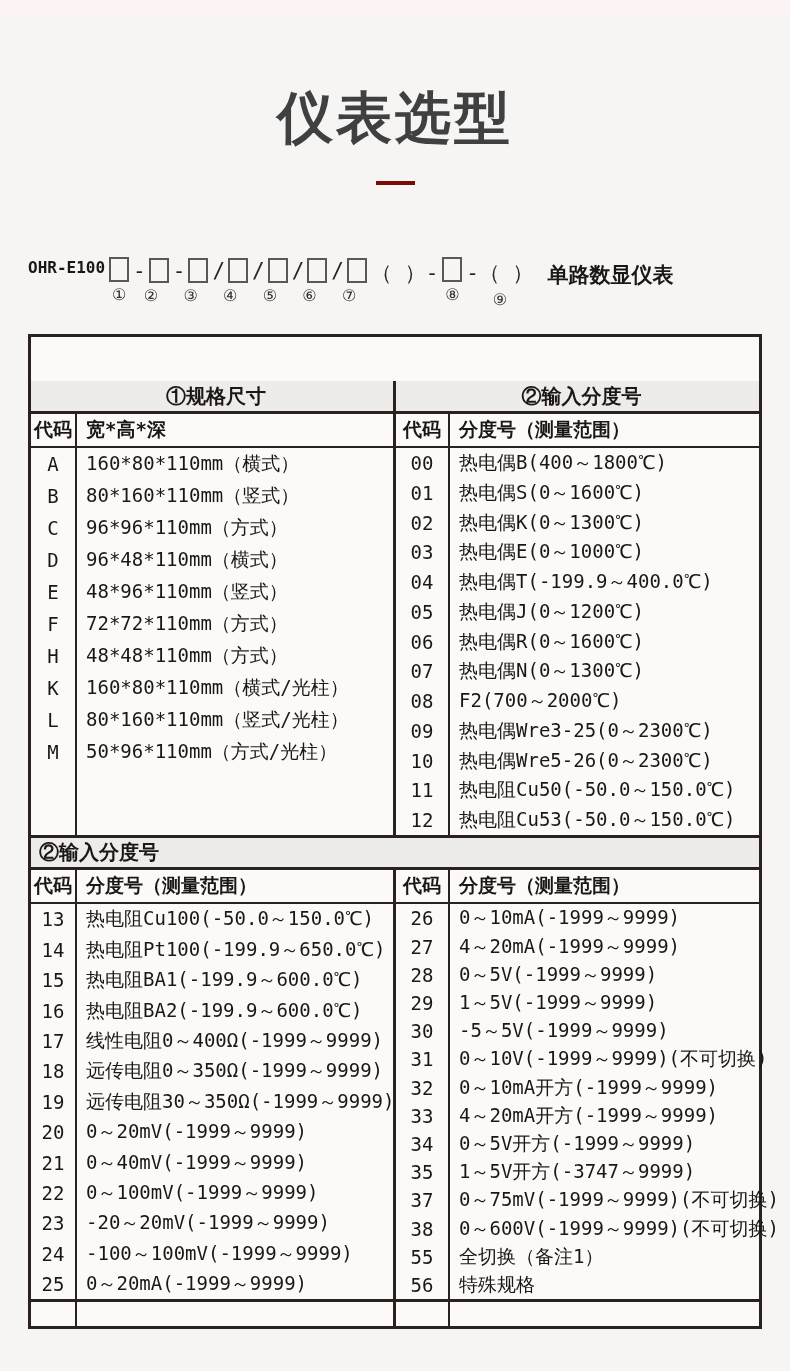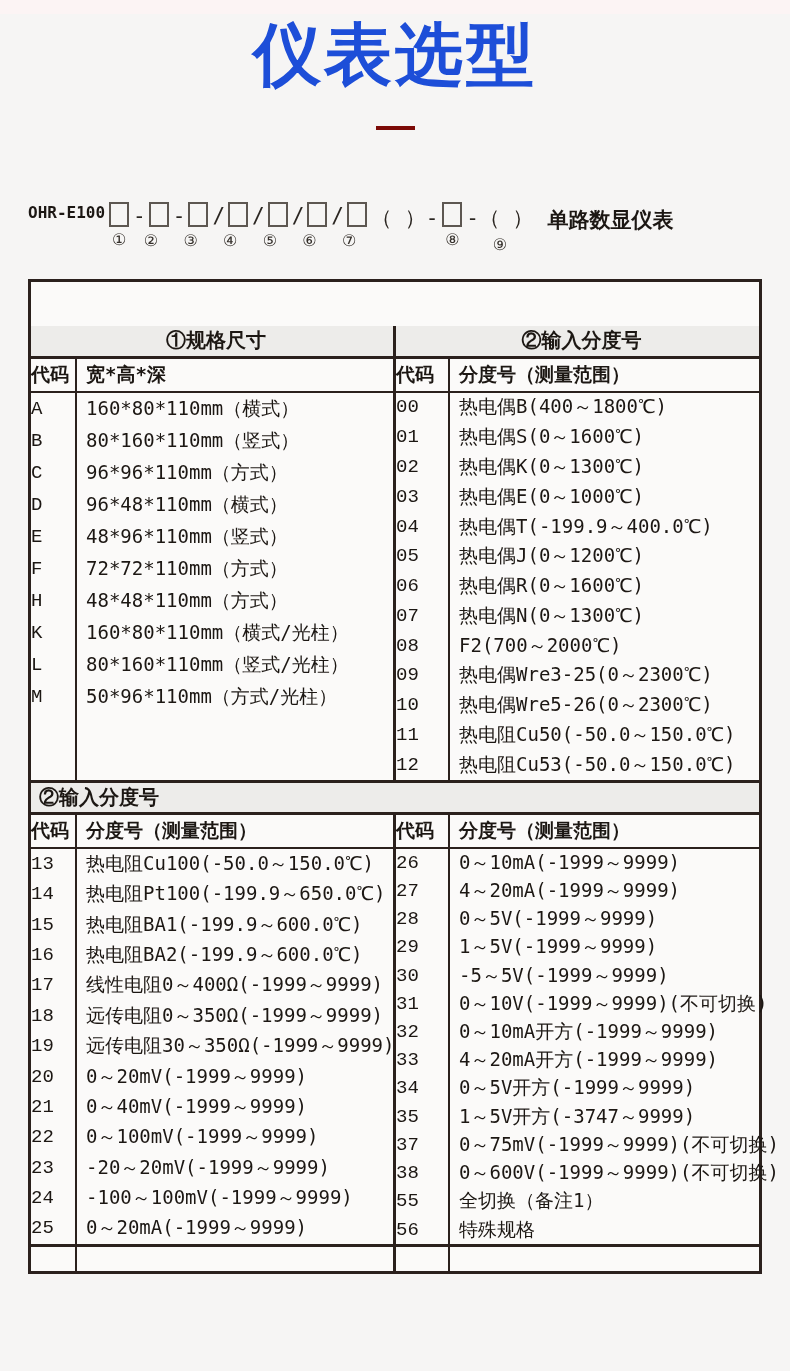--- a/index.html
+++ b/index.html
@@ -6,25 +6,26 @@
   html, body {
     width: 790px; height: 1371px; overflow: hidden;
     background: #f6f5f4;
     font-family: "DejaVu Sans Mono", "Liberation Mono", monospace;
     color: #1c1713;
   }
   .top-strip { width: 790px; height: 14px; background: #fcf4f4; }
 
   
   .page-title {
+    margin-top: 70px;
     text-align: center;
-    font-size: 68px;
+    font-size: 56px;
     font-weight: bold;
     letter-spacing: 3px;
-    color: #1d4ed8;
+    color: #404040;
     font-family: "DejaVu Sans", "Liberation Sans", sans-serif;
     line-height: 1.2;
   }
   .title-underline {
     width: 39px; height: 4px;
     margin: 30px auto 0 auto;
     background: #7c0a06;
   }
 
   
@@ -82,21 +83,21 @@
     font-size: 20px; font-weight: bold; padding-left: 8px;
   }
   .sec-head .half-left, .sec-head .half-right,
   .sec3-head .half-left, .sec3-head .half-right { justify-content: center; }
 
   .trow { display: flex; align-items: center; width: 100%; }
   .body1 .half-left .trow { height: 32px; flex: none; }
   .body1 .half-right .trow, .body2 .trow { flex: 1; }
   .sub-head .trow { flex: 1; font-weight: bold; }
 
-  .c-code { width: 44px; text-align: left; font-size: 19px; flex: none; font-family: Liberation Mono, monospace; }
+  .c-code { width: 44px; text-align: center; font-size: 19px; flex: none; }
   .half-right .c-code { width: 52px; }
   .c-desc { flex: 1; padding-left: 11px; font-size: 19px; white-space: nowrap; overflow: visible; }
   .sub-head .c-code, .sub-head .c-desc { font-size: 19px; }
 </style>
 </head>
 <body>
 
 <div class="top-strip"></div>
 
 <h1 class="page-title">仪表选型</h1>

